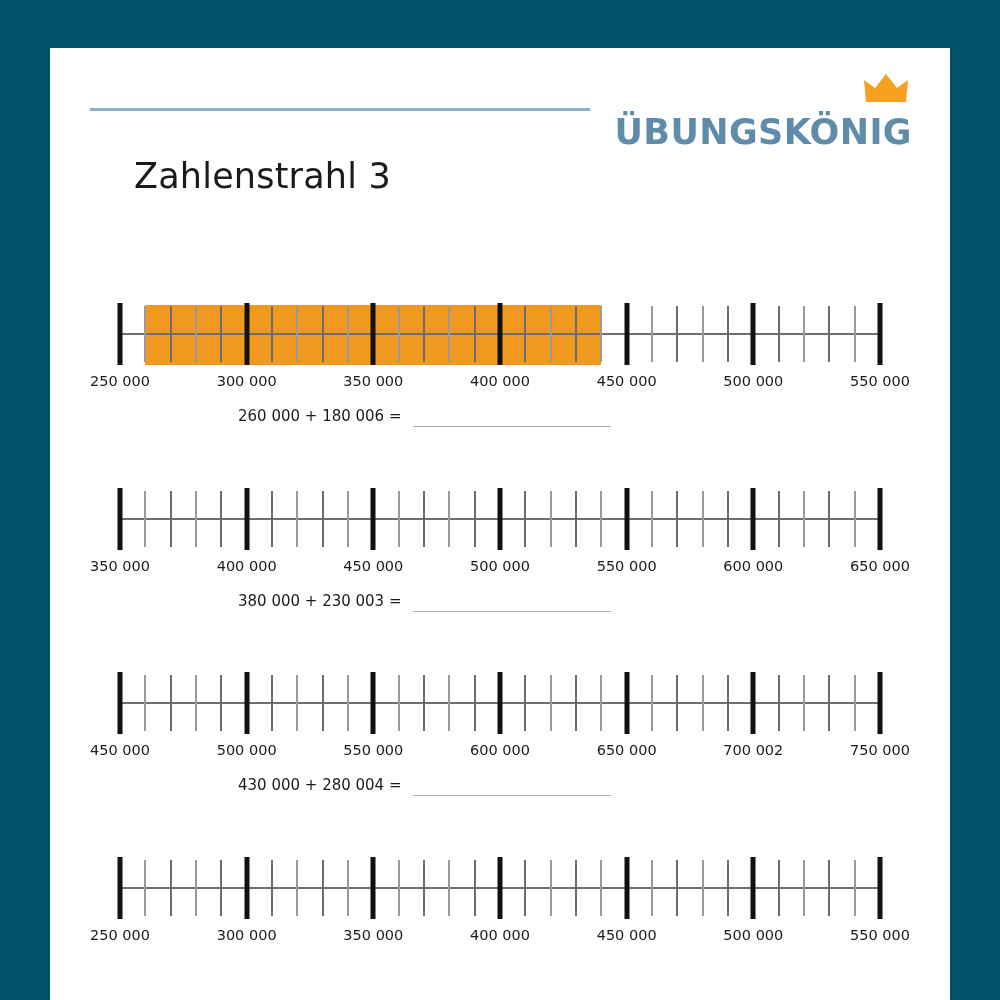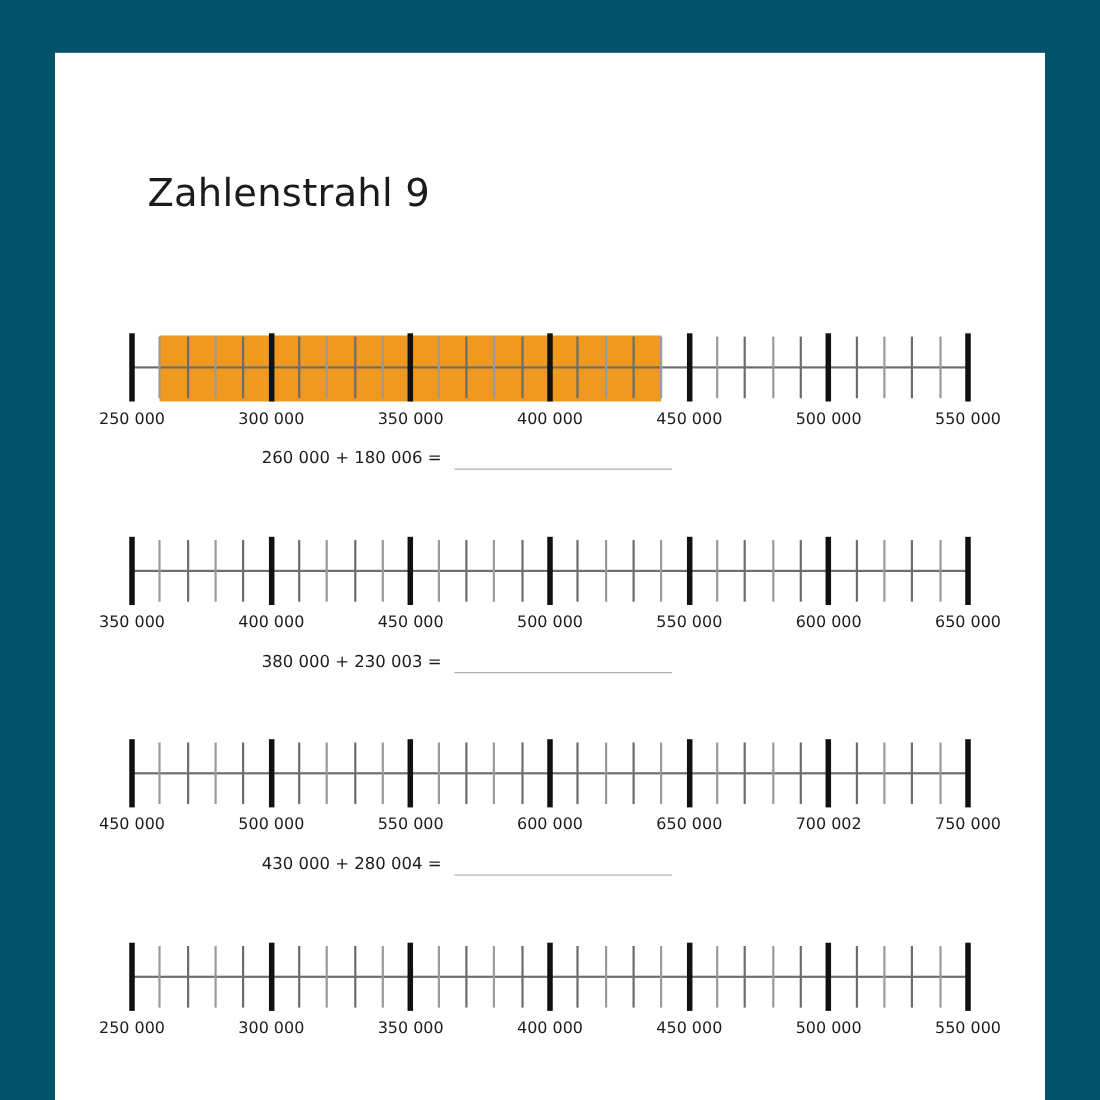--- a/index.html
+++ b/index.html
@@ -172,22 +172,33 @@
     width: 198px;
     height: 1px;
     background: #a9a9a9;
   }
 </style>
 </head>
 <body>
 
 <div id="page">
 
-
-  <div id="title">Zahlenstrahl 9</div>
+  <div id="header">
+    <div id="header-rule"></div>
+    <div id="logo">
+      <span id="crown-icon">
+        <svg viewBox="0 0 44 30" width="44" height="30" xmlns="http://www.w3.org/2000/svg">
+          <path d="M2 28 L0 6 L11 14 L22 0 L33 14 L44 6 L42 28 Z" fill="#F5A01E"></path>
+        </svg>
+      </span>
+      <div id="logo-text">ÜBUNGSKÖNIG</div>
+    </div>
+  </div>
+
+  <div id="title">Zahlenstrahl 3</div>
 
   <div id="exercises">
       <div class="nl-block" style="top: 255px;">
         <div class="numberline">
           <div class="highlight" style="left: 25.3333px; width: 456px;"></div>
           <div class="axis"></div>
           <div class="tick major" style="left: 0px;"></div>
           <div class="tick" style="left: 25.3333px;"></div>
           <div class="tick minor-strong" style="left: 50.6667px;"></div>
           <div class="tick" style="left: 76px;"></div>

